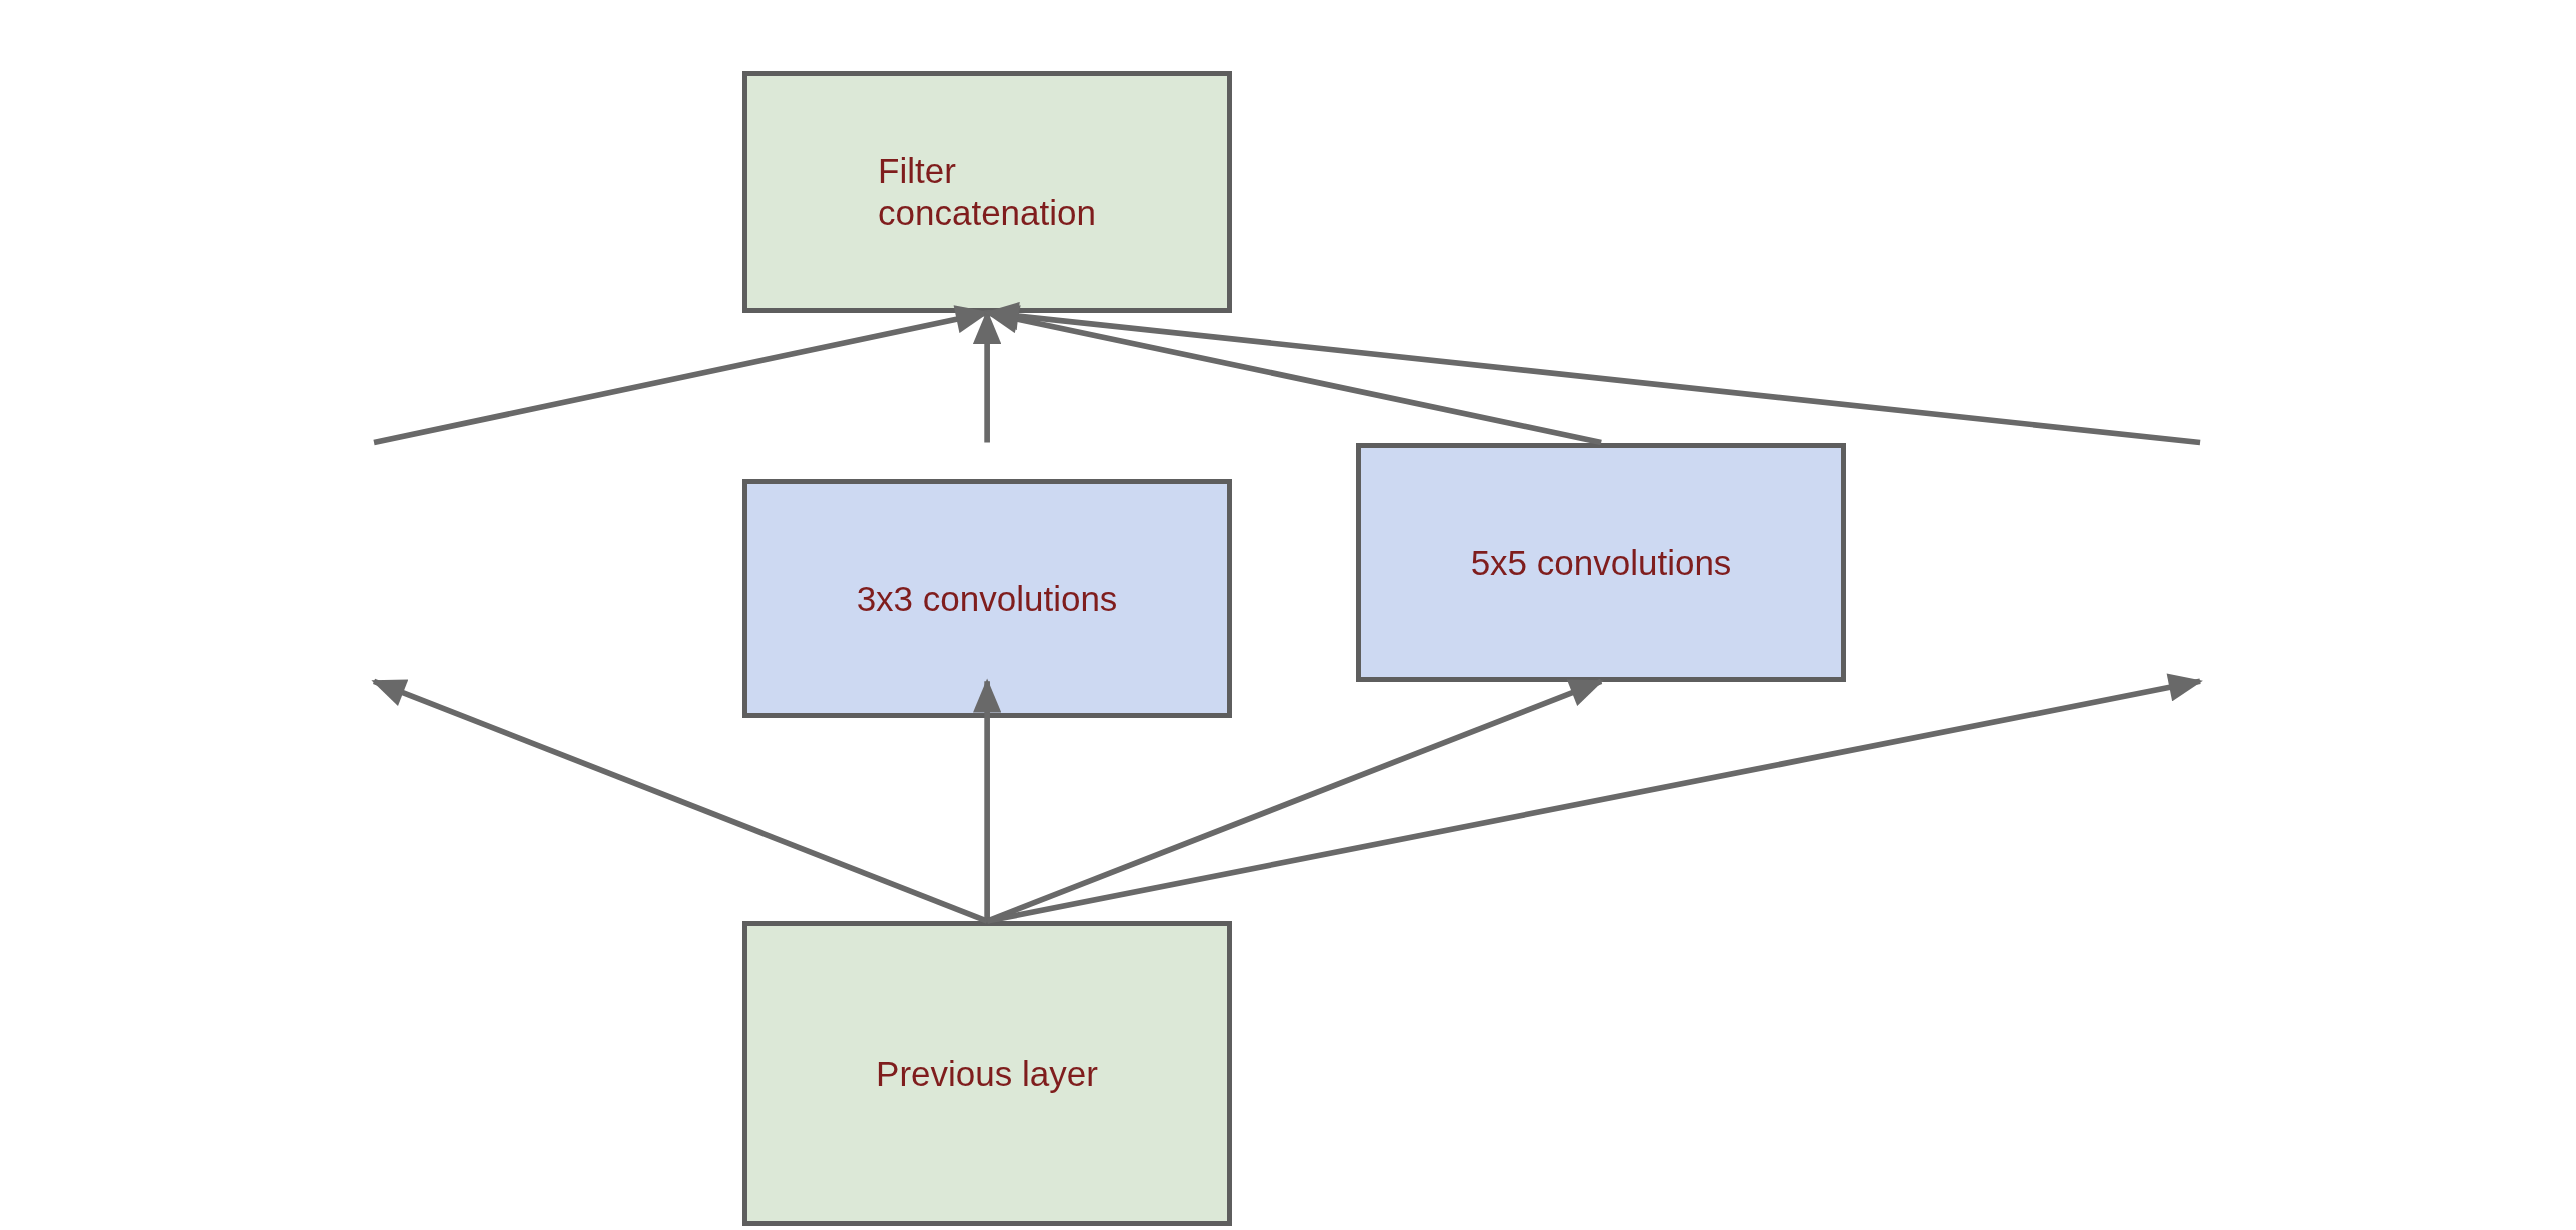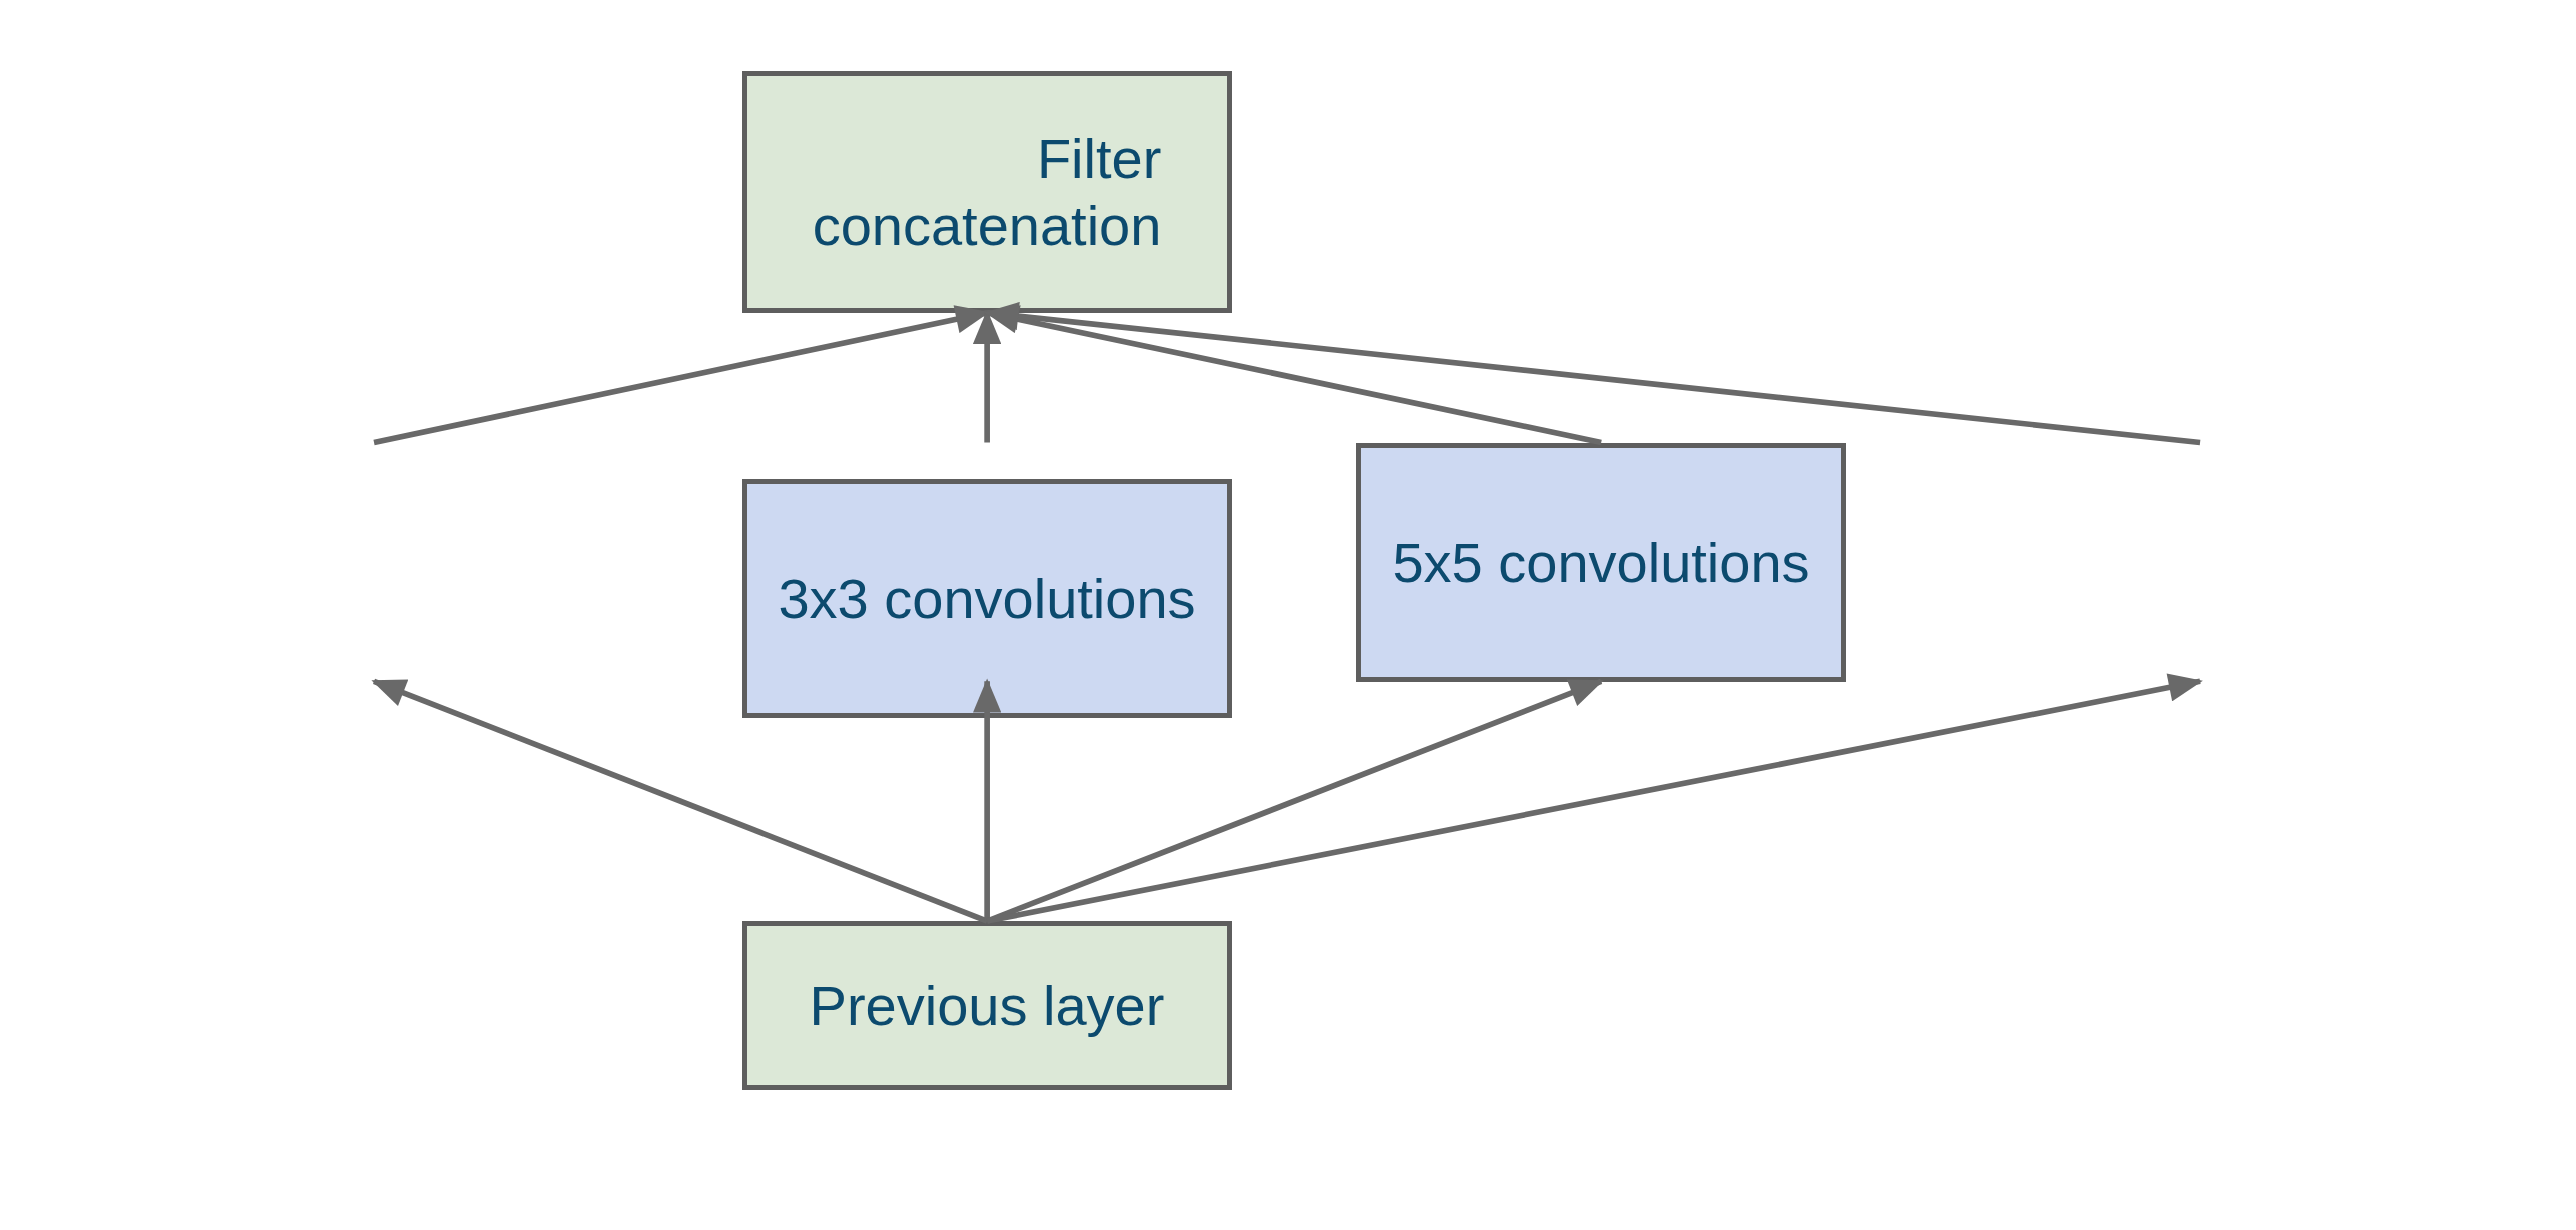--- a/index.html
+++ b/index.html
@@ -24,24 +24,24 @@
   }
   .node {
     position: absolute;
     box-sizing: border-box;
     border: 5.7px solid #5e5e5e;
     display: flex;
     align-items: center;
     justify-content: center;
   }
   .node-label {
-    color: #0c4a6e;
-    font-size: 56px;
+    color: #7f1d1d;
+    font-size: 35px;
     line-height: 1.2;
-    text-align: right;
+    text-align: left;
     white-space: pre-line;
   }
   #edges-layer {
     position: absolute;
     left: 0;
     top: 0;
     pointer-events: none;
   }
 </style>
 </head>
@@ -52,21 +52,21 @@
       <div class="node" style="left: 742px; top: 71px; width: 490px; height: 242px; background: rgb(220, 232, 215); border-color: rgb(94, 94, 94);">
         <span class="node-label">Filter
 concatenation</span>
       </div>
       <div class="node" style="left: 742px; top: 443px; width: 490px; height: 239px; background: rgb(205, 217, 242); border-color: rgb(94, 94, 94); margin-top: 36px;">
         <span class="node-label">3x3 convolutions</span>
       </div>
       <div class="node" style="left: 1356px; top: 443px; width: 490px; height: 239px; background: rgb(205, 217, 242); border-color: rgb(94, 94, 94);">
         <span class="node-label">5x5 convolutions</span>
       </div>
-      <div class="node" style="left: 742px; top: 921px; width: 490px; height: 169px; background: rgb(220, 232, 215); border-color: rgb(94, 94, 94);">
+      <div class="node" style="left: 742px; top: 921px; width: 490px; height: 305px; background: rgb(220, 232, 215); border-color: rgb(94, 94, 94);">
         <span class="node-label">Previous layer</span>
       </div>
     </div>
   <svg id="edges-layer" width="2576" height="1230" viewBox="0 0 2718 1298" xmlns="http://www.w3.org/2000/svg">
     <defs>
       <marker id="arrowhead" viewBox="0 0 12 10" refX="11" refY="5" markerWidth="6.5" markerHeight="5" orient="auto" markerUnits="strokeWidth">
         <path d="M0,0 L12,5 L0,10 Z" fill="#696969"></path>
       </marker>
     </defs>
     <g id="edge-lines">

